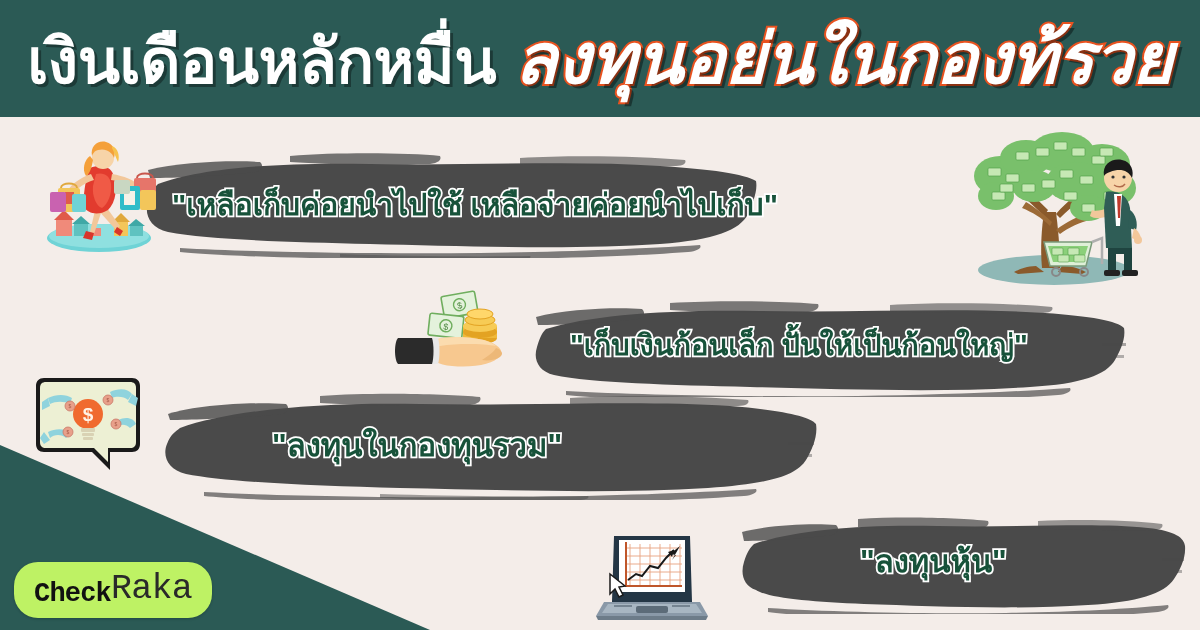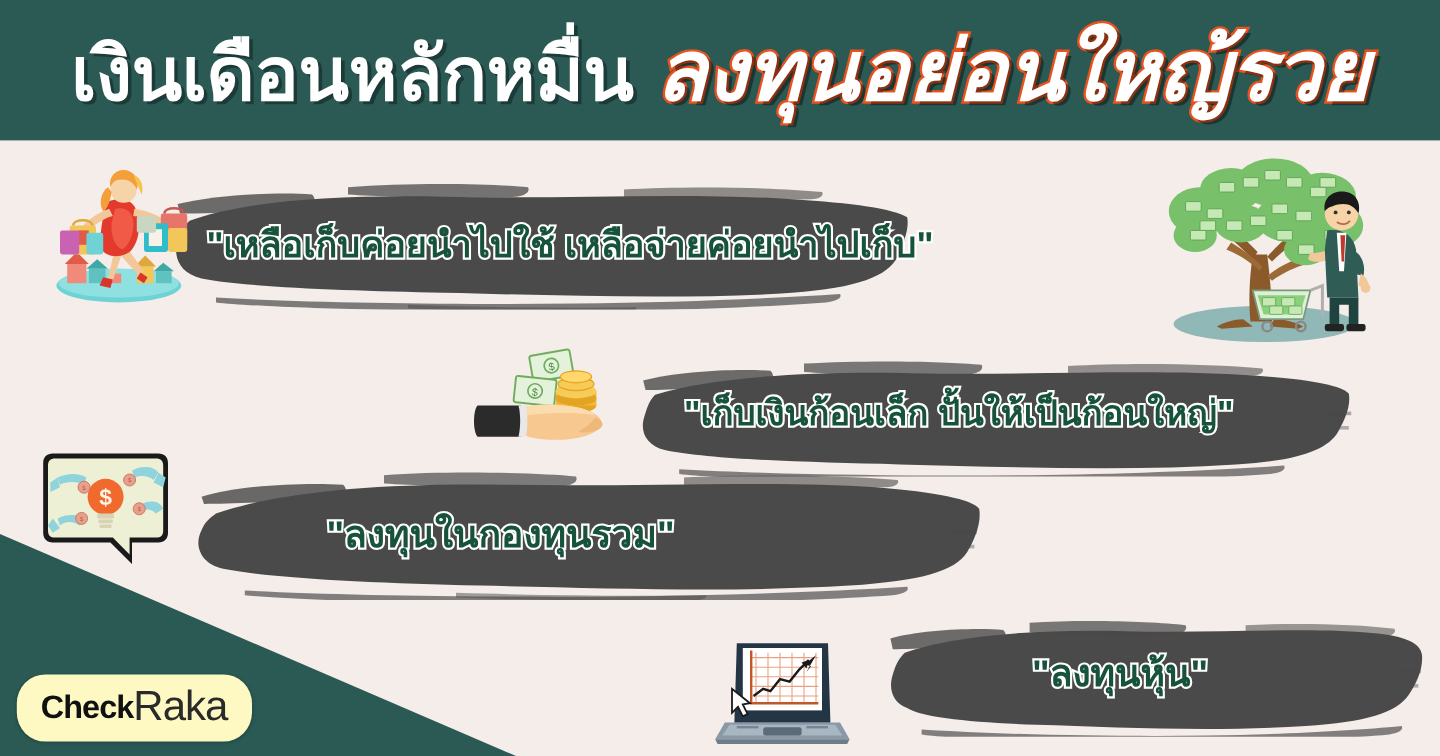--- a/index.html
+++ b/index.html
@@ -57,26 +57,27 @@
     left:0; bottom:0;
     width:430px; height:250px;
     background:#2B5A55;
     clip-path: polygon(0% 26%, 100% 100%, 0% 100%);
   }
 
   
   .logo-pill {
     position:absolute;
     left:14px; bottom:12px;
-    background:#fef9c3;
+    background:#bef264;
     border-radius:24px;
     padding:7px 20px 9px 20px;
     display:flex;
-    align-items:center;
+    align-items:flex-end;
     box-shadow:0 1px 3px rgba(0,0,0,0.2);
+    font-family:Liberation Mono, monospace;
   }
   .logo-check { font-size:27px; font-weight:bold; color:#111111; letter-spacing:-0.8px; }
   .logo-raka  { font-size:35px; font-weight:400;  color:#2A2A2A; letter-spacing:-0.8px; }
 
   
   .banner { position:absolute; }
   .banner .brush { position:absolute; inset:0; }
   .banner .brush svg { width:100%; height:100%; display:block; }
   .banner-text {
     position:absolute;
@@ -112,21 +113,21 @@
   #illus-laptop    { left:592px; top:528px; width:120px; height:96px; }
 </style>
 </head>
 <body>
 
 <div id="infographic">
 
   <div class="header">
     <div class="header-inner">
       <span class="title-plain">เงินเดือนหลักหมื่น</span>
-      <span class="title-accent">ลงทุนอย่อนใหญ้รวย</span>
+      <span class="title-accent">ลงทุนอย่นในกองท้รวย</span>
     </div>
   </div>
 
   <div class="corner-wedge"></div>
 
   <div class="banner" id="banner-1">
     <div class="brush">
       <svg viewBox="0 0 620 110" preserveAspectRatio="none">
         <path fill="#4A4A4A" d="M18,36 C60,20 140,14 230,16 C330,18 430,12 520,18 C570,21 605,26 616,33
           C618,44 612,56 608,66 C600,82 575,92 520,96 C430,102 320,98 230,96

